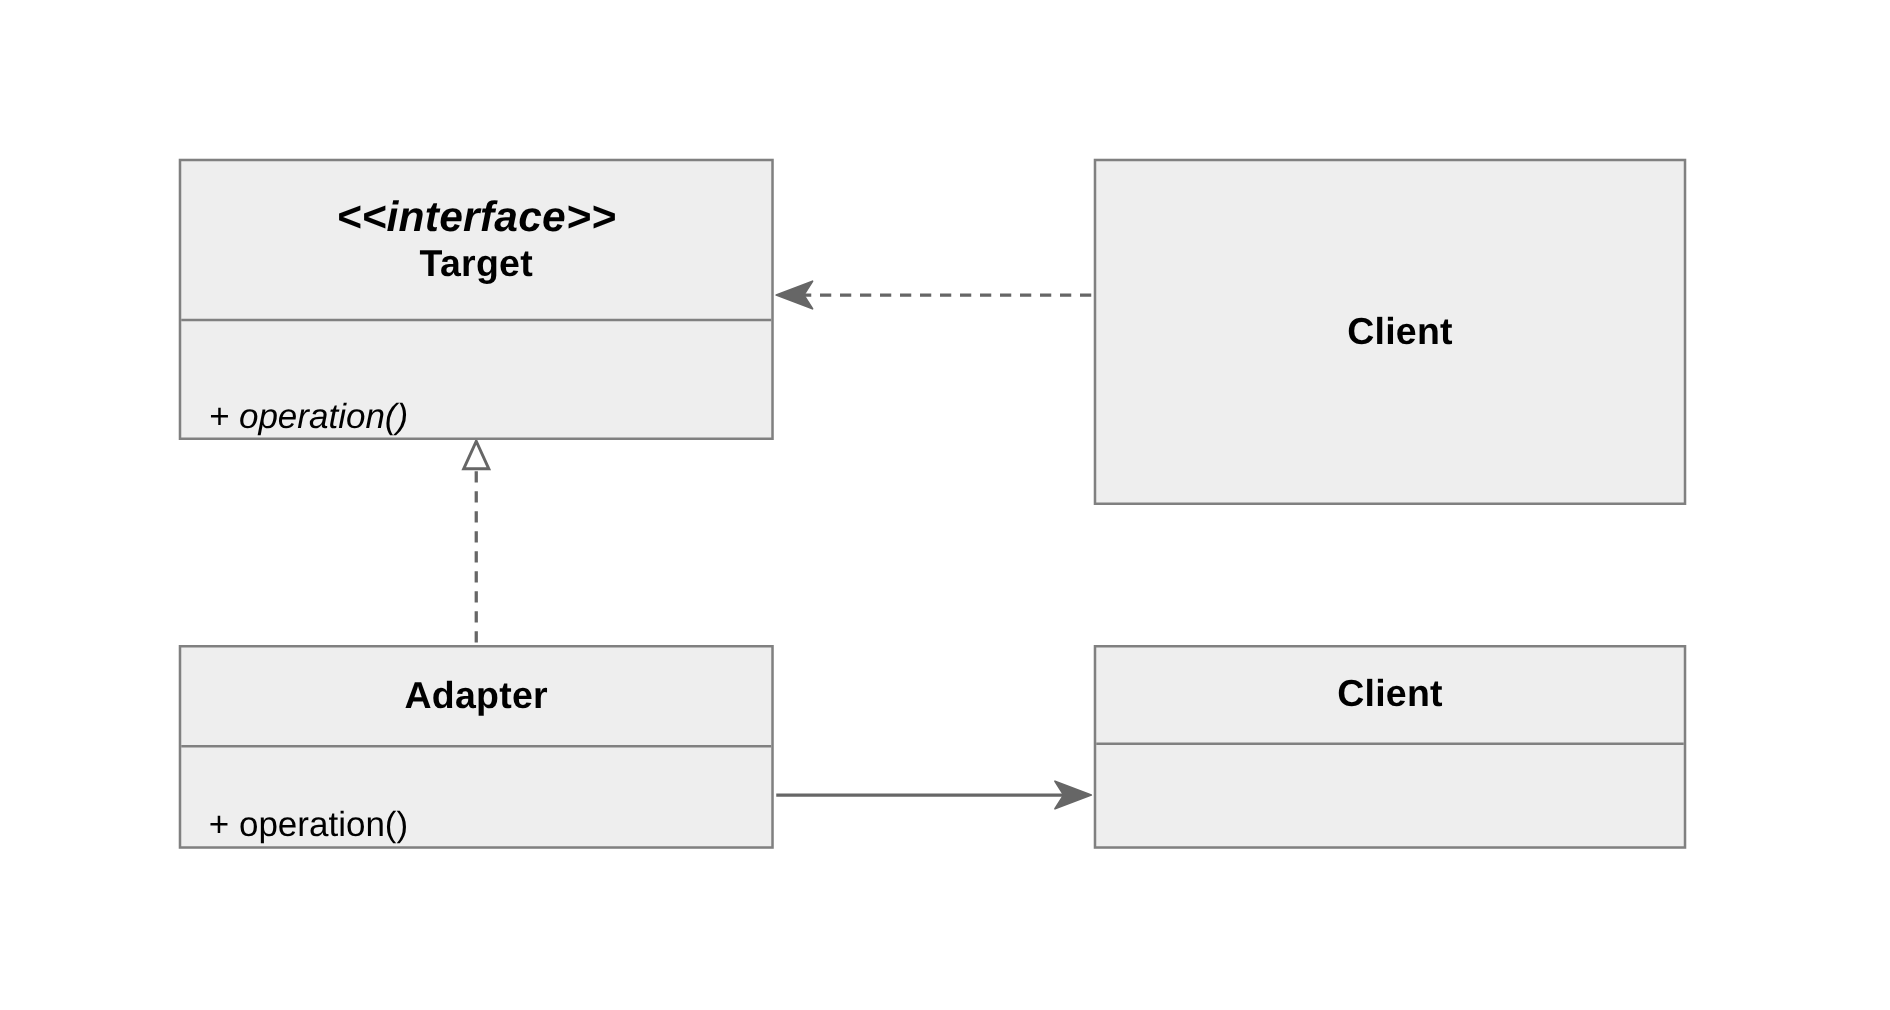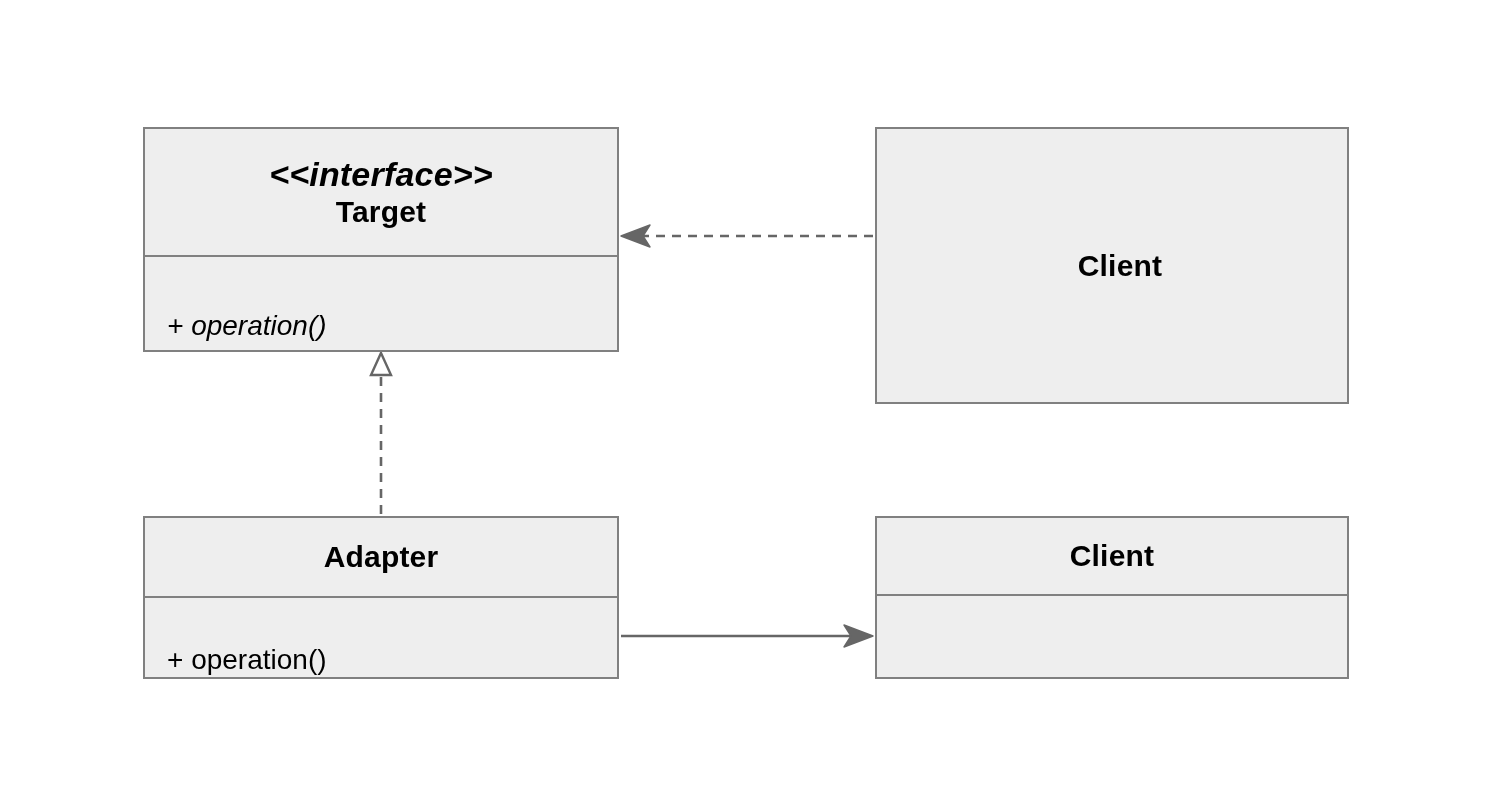--- a/index.html
+++ b/index.html
@@ -53,21 +53,21 @@
     font-weight: bold;
     font-size: 30px;
     line-height: 1.18;
     letter-spacing: 0.2px;
   }
   .uml-members {
     box-sizing: border-box;
     flex: 1 1 auto;
     display: flex;
     flex-direction: column;
-    justify-content: center;
+    justify-content: flex-end;
     padding: 0 22px;
     margin-top: 44px;
   }
   .member {
     font-size: 28px;
     line-height: 1.25;
     color: #000000;
     white-space: nowrap;
   }
   .member.abstract {

